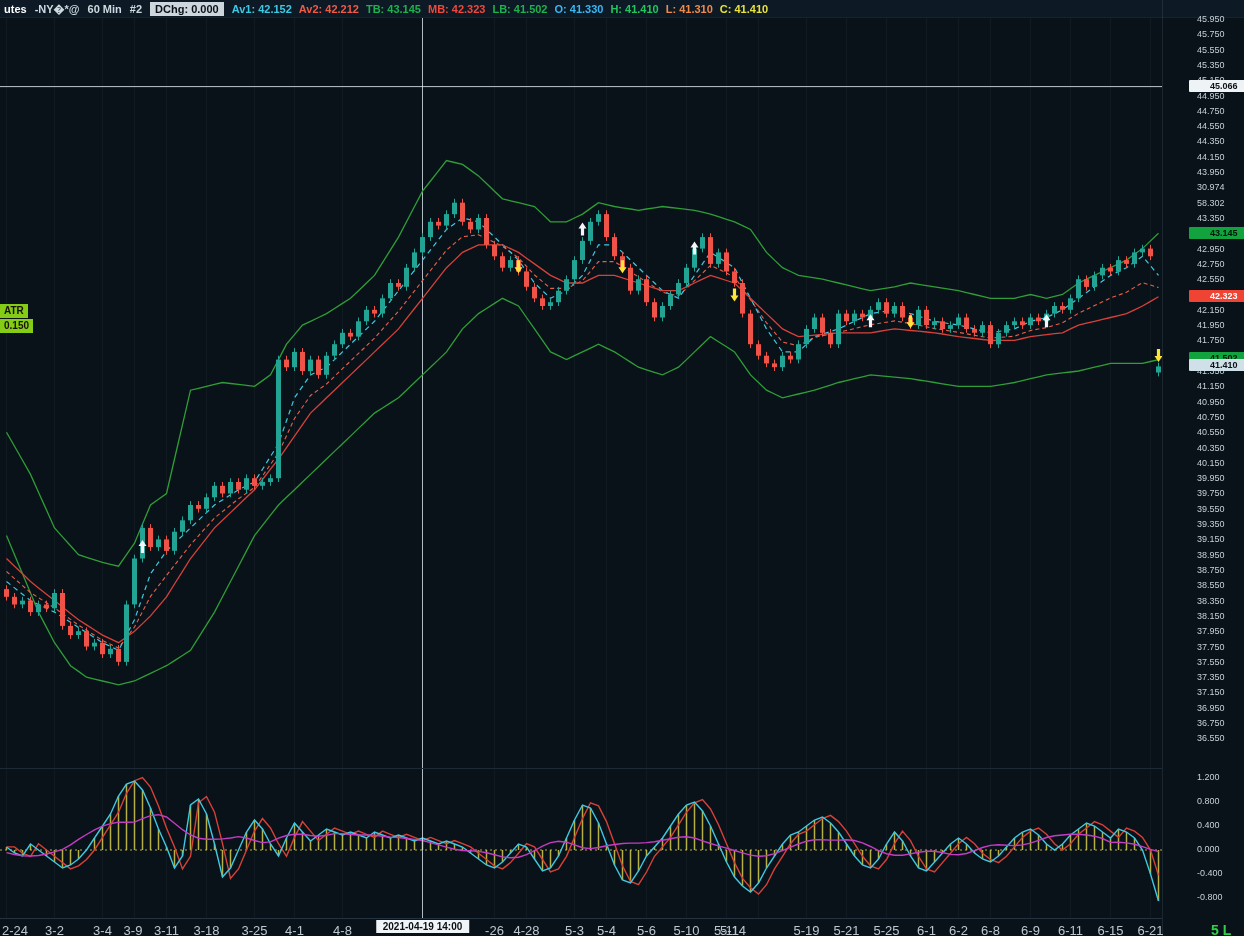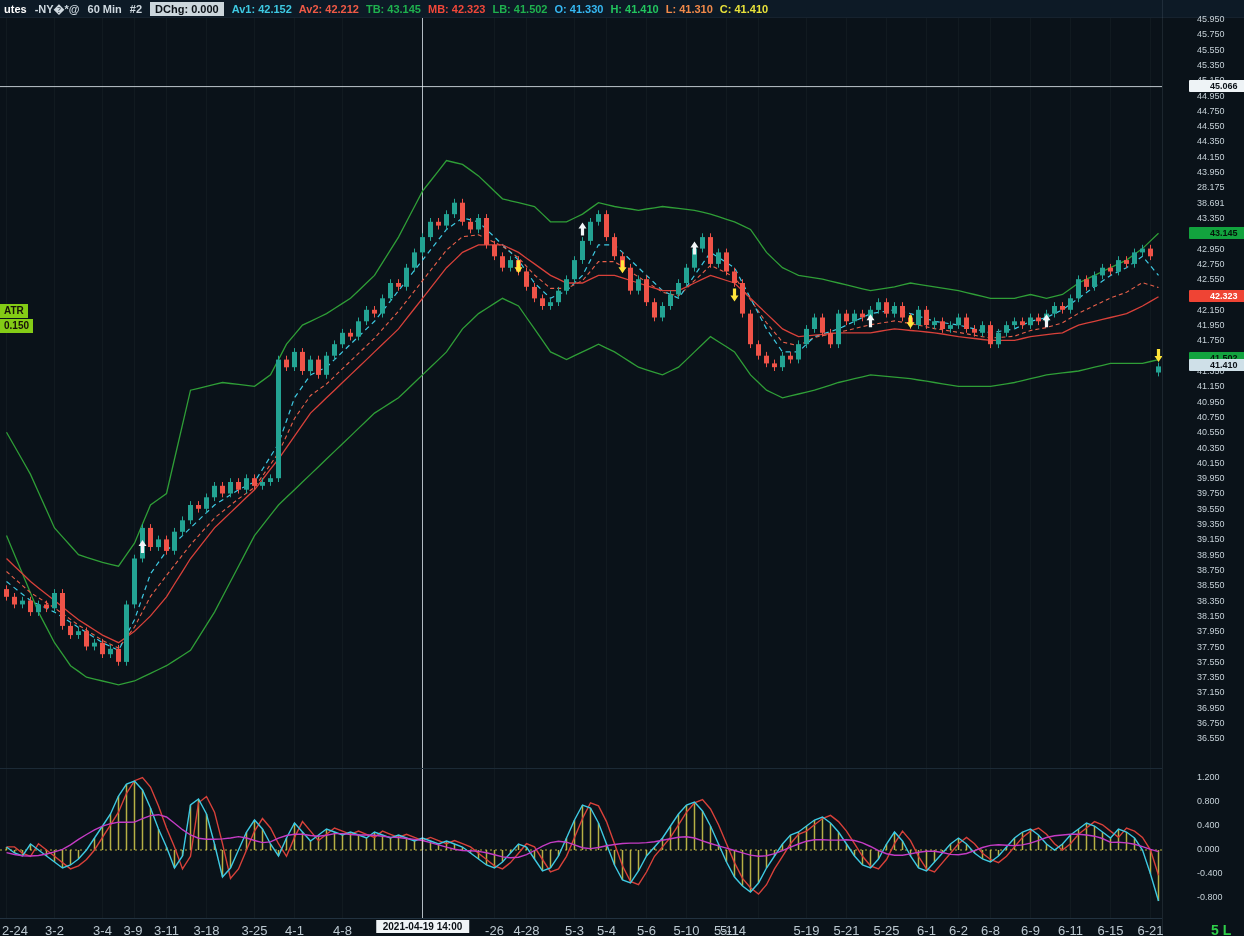--- a/index.html
+++ b/index.html
@@ -574,22 +574,22 @@
       <div class="axis-lab" style="top: 28px;">45.750</div>
       <div class="axis-lab" style="top: 44px;">45.550</div>
       <div class="axis-lab" style="top: 59px;">45.350</div>
       <div class="axis-lab" style="top: 74px;">45.150</div>
       <div class="axis-lab" style="top: 90px;">44.950</div>
       <div class="axis-lab" style="top: 105px;">44.750</div>
       <div class="axis-lab" style="top: 120px;">44.550</div>
       <div class="axis-lab" style="top: 135px;">44.350</div>
       <div class="axis-lab" style="top: 151px;">44.150</div>
       <div class="axis-lab" style="top: 166px;">43.950</div>
-      <div class="axis-lab" style="top: 181px;">28.175</div>
-      <div class="axis-lab" style="top: 197px;">38.691</div>
+      <div class="axis-lab" style="top: 181px;">30.974</div>
+      <div class="axis-lab" style="top: 197px;">58.302</div>
       <div class="axis-lab" style="top: 212px;">43.350</div>
       <div class="axis-lab" style="top: 227px;">43.150</div>
       <div class="axis-lab" style="top: 243px; text-align: center;">42.950</div>
       <div class="axis-lab" style="top: 258px;">42.750</div>
       <div class="axis-lab" style="top: 273px;">42.550</div>
       <div class="axis-lab" style="top: 289px;">42.350</div>
       <div class="axis-lab" style="top: 304px;">42.150</div>
       <div class="axis-lab" style="top: 319px;">41.950</div>
       <div class="axis-lab" style="top: 334px;">41.750</div>
       <div class="axis-lab" style="top: 350px;">41.550</div>

